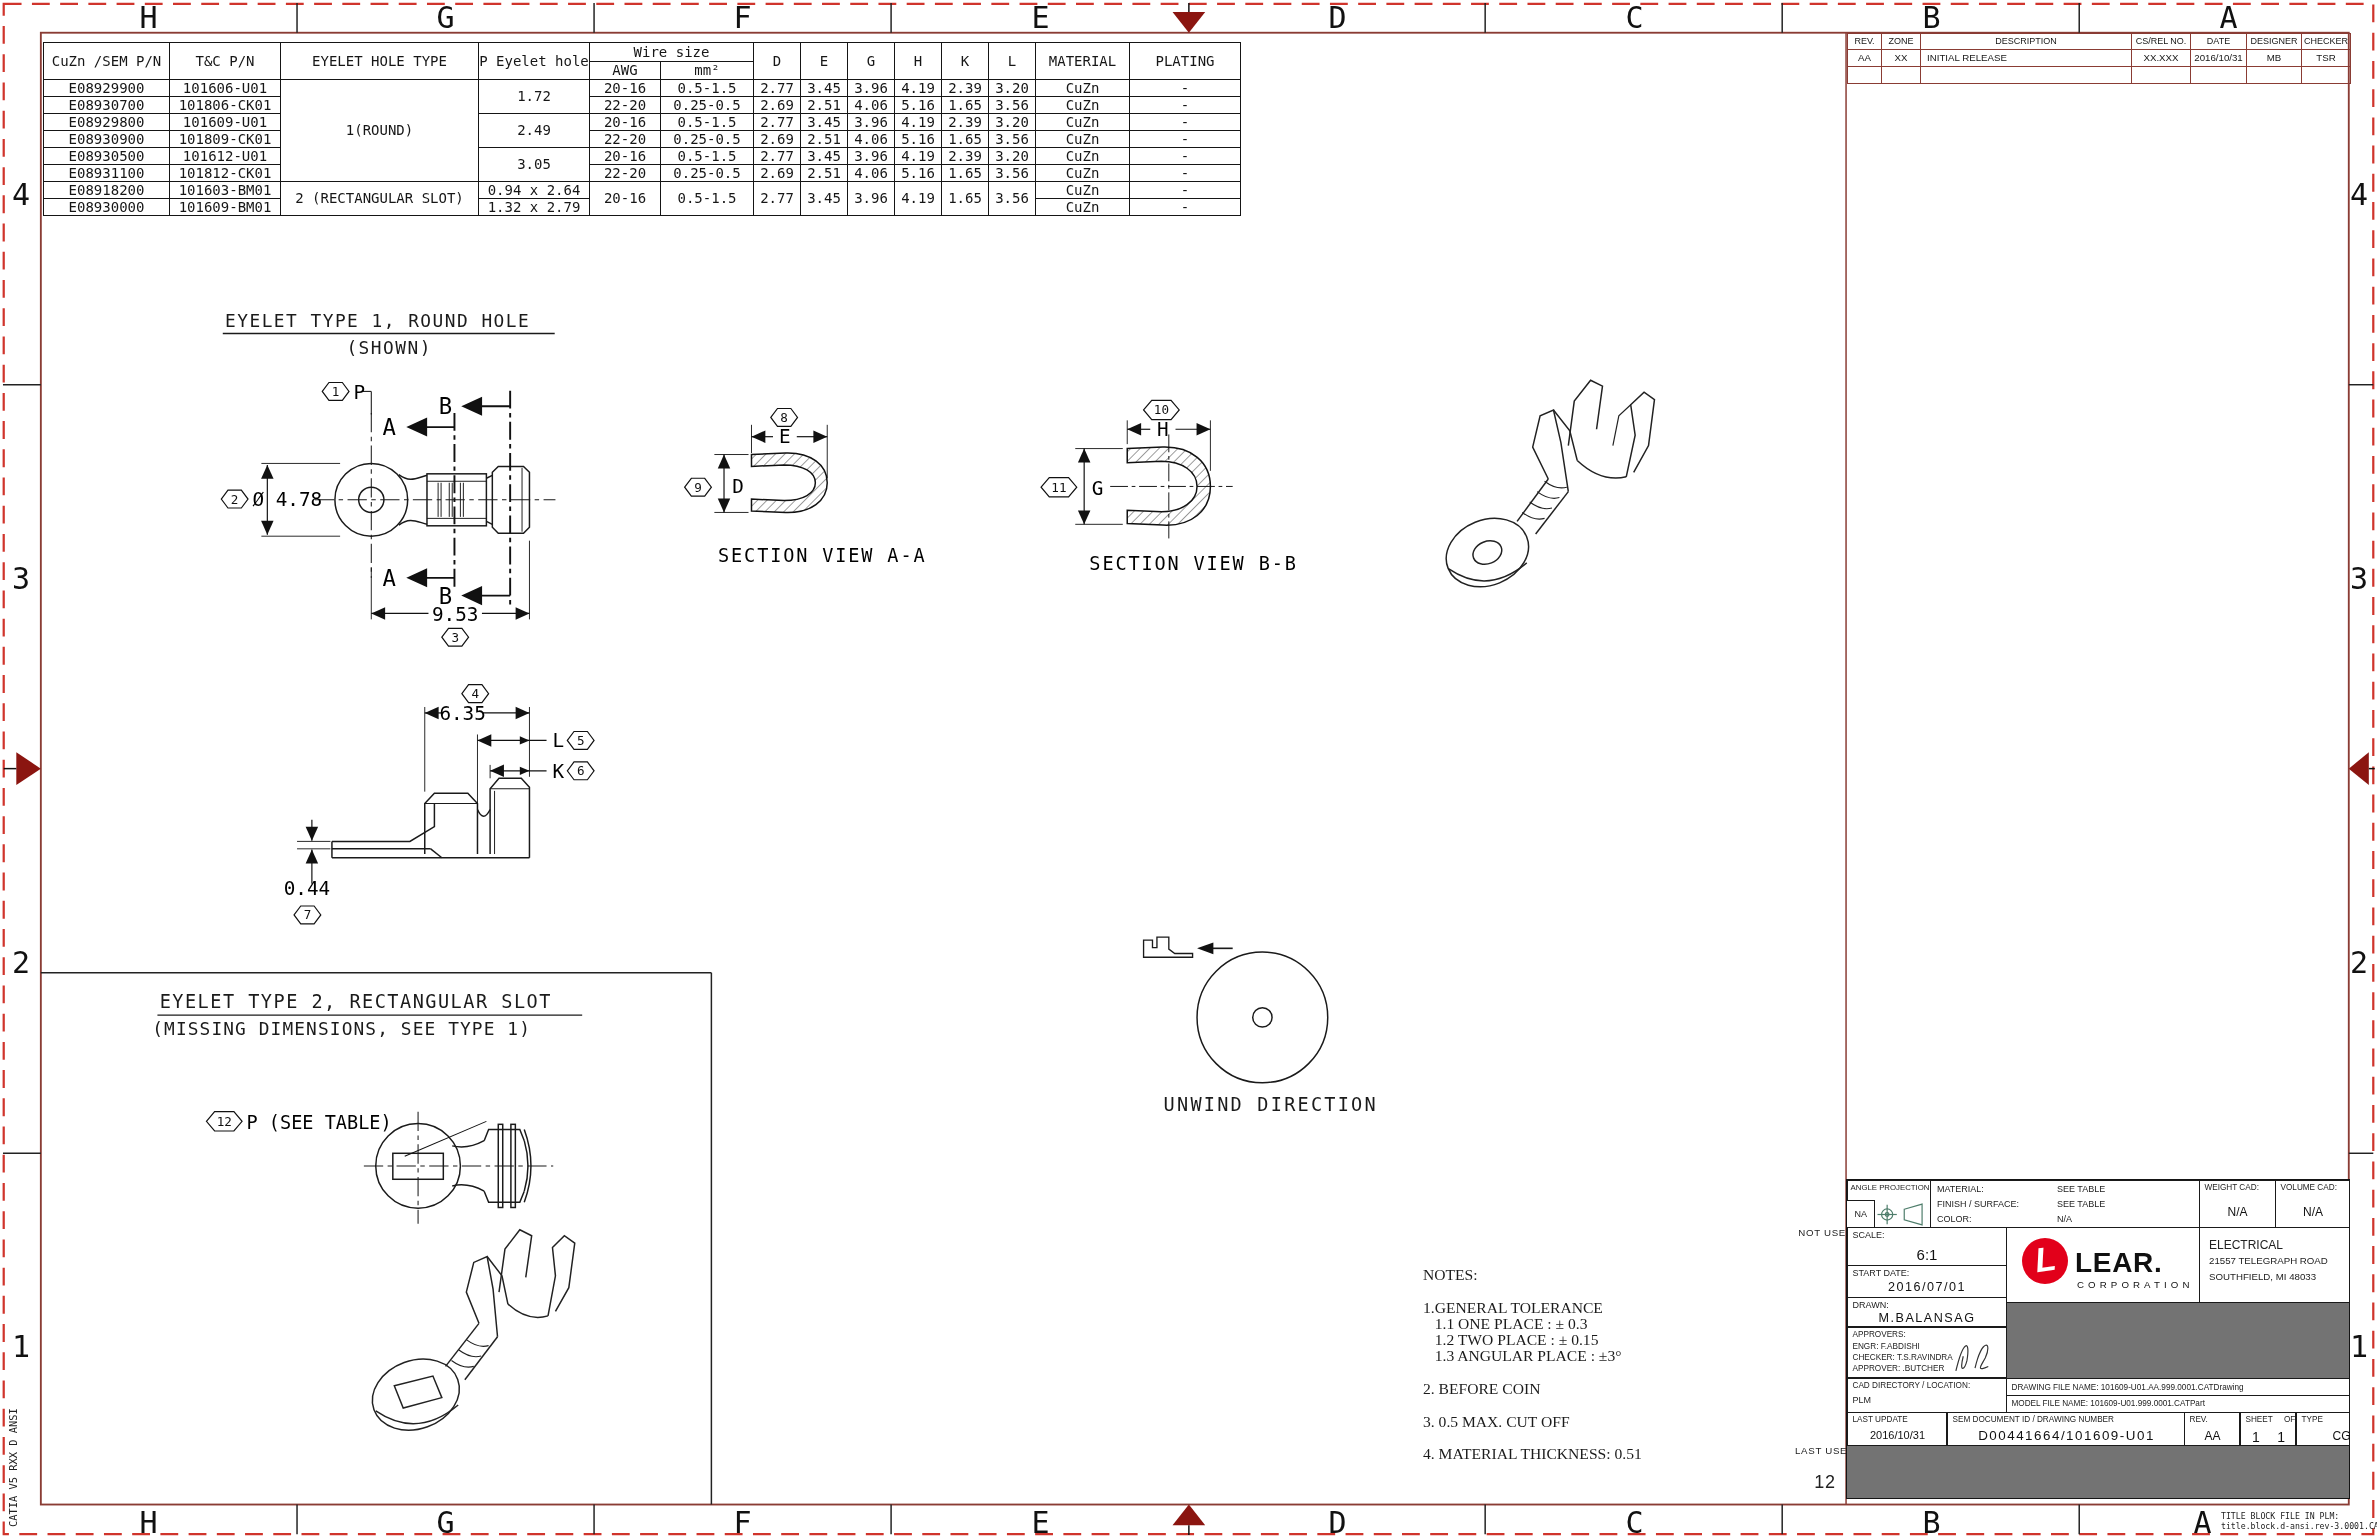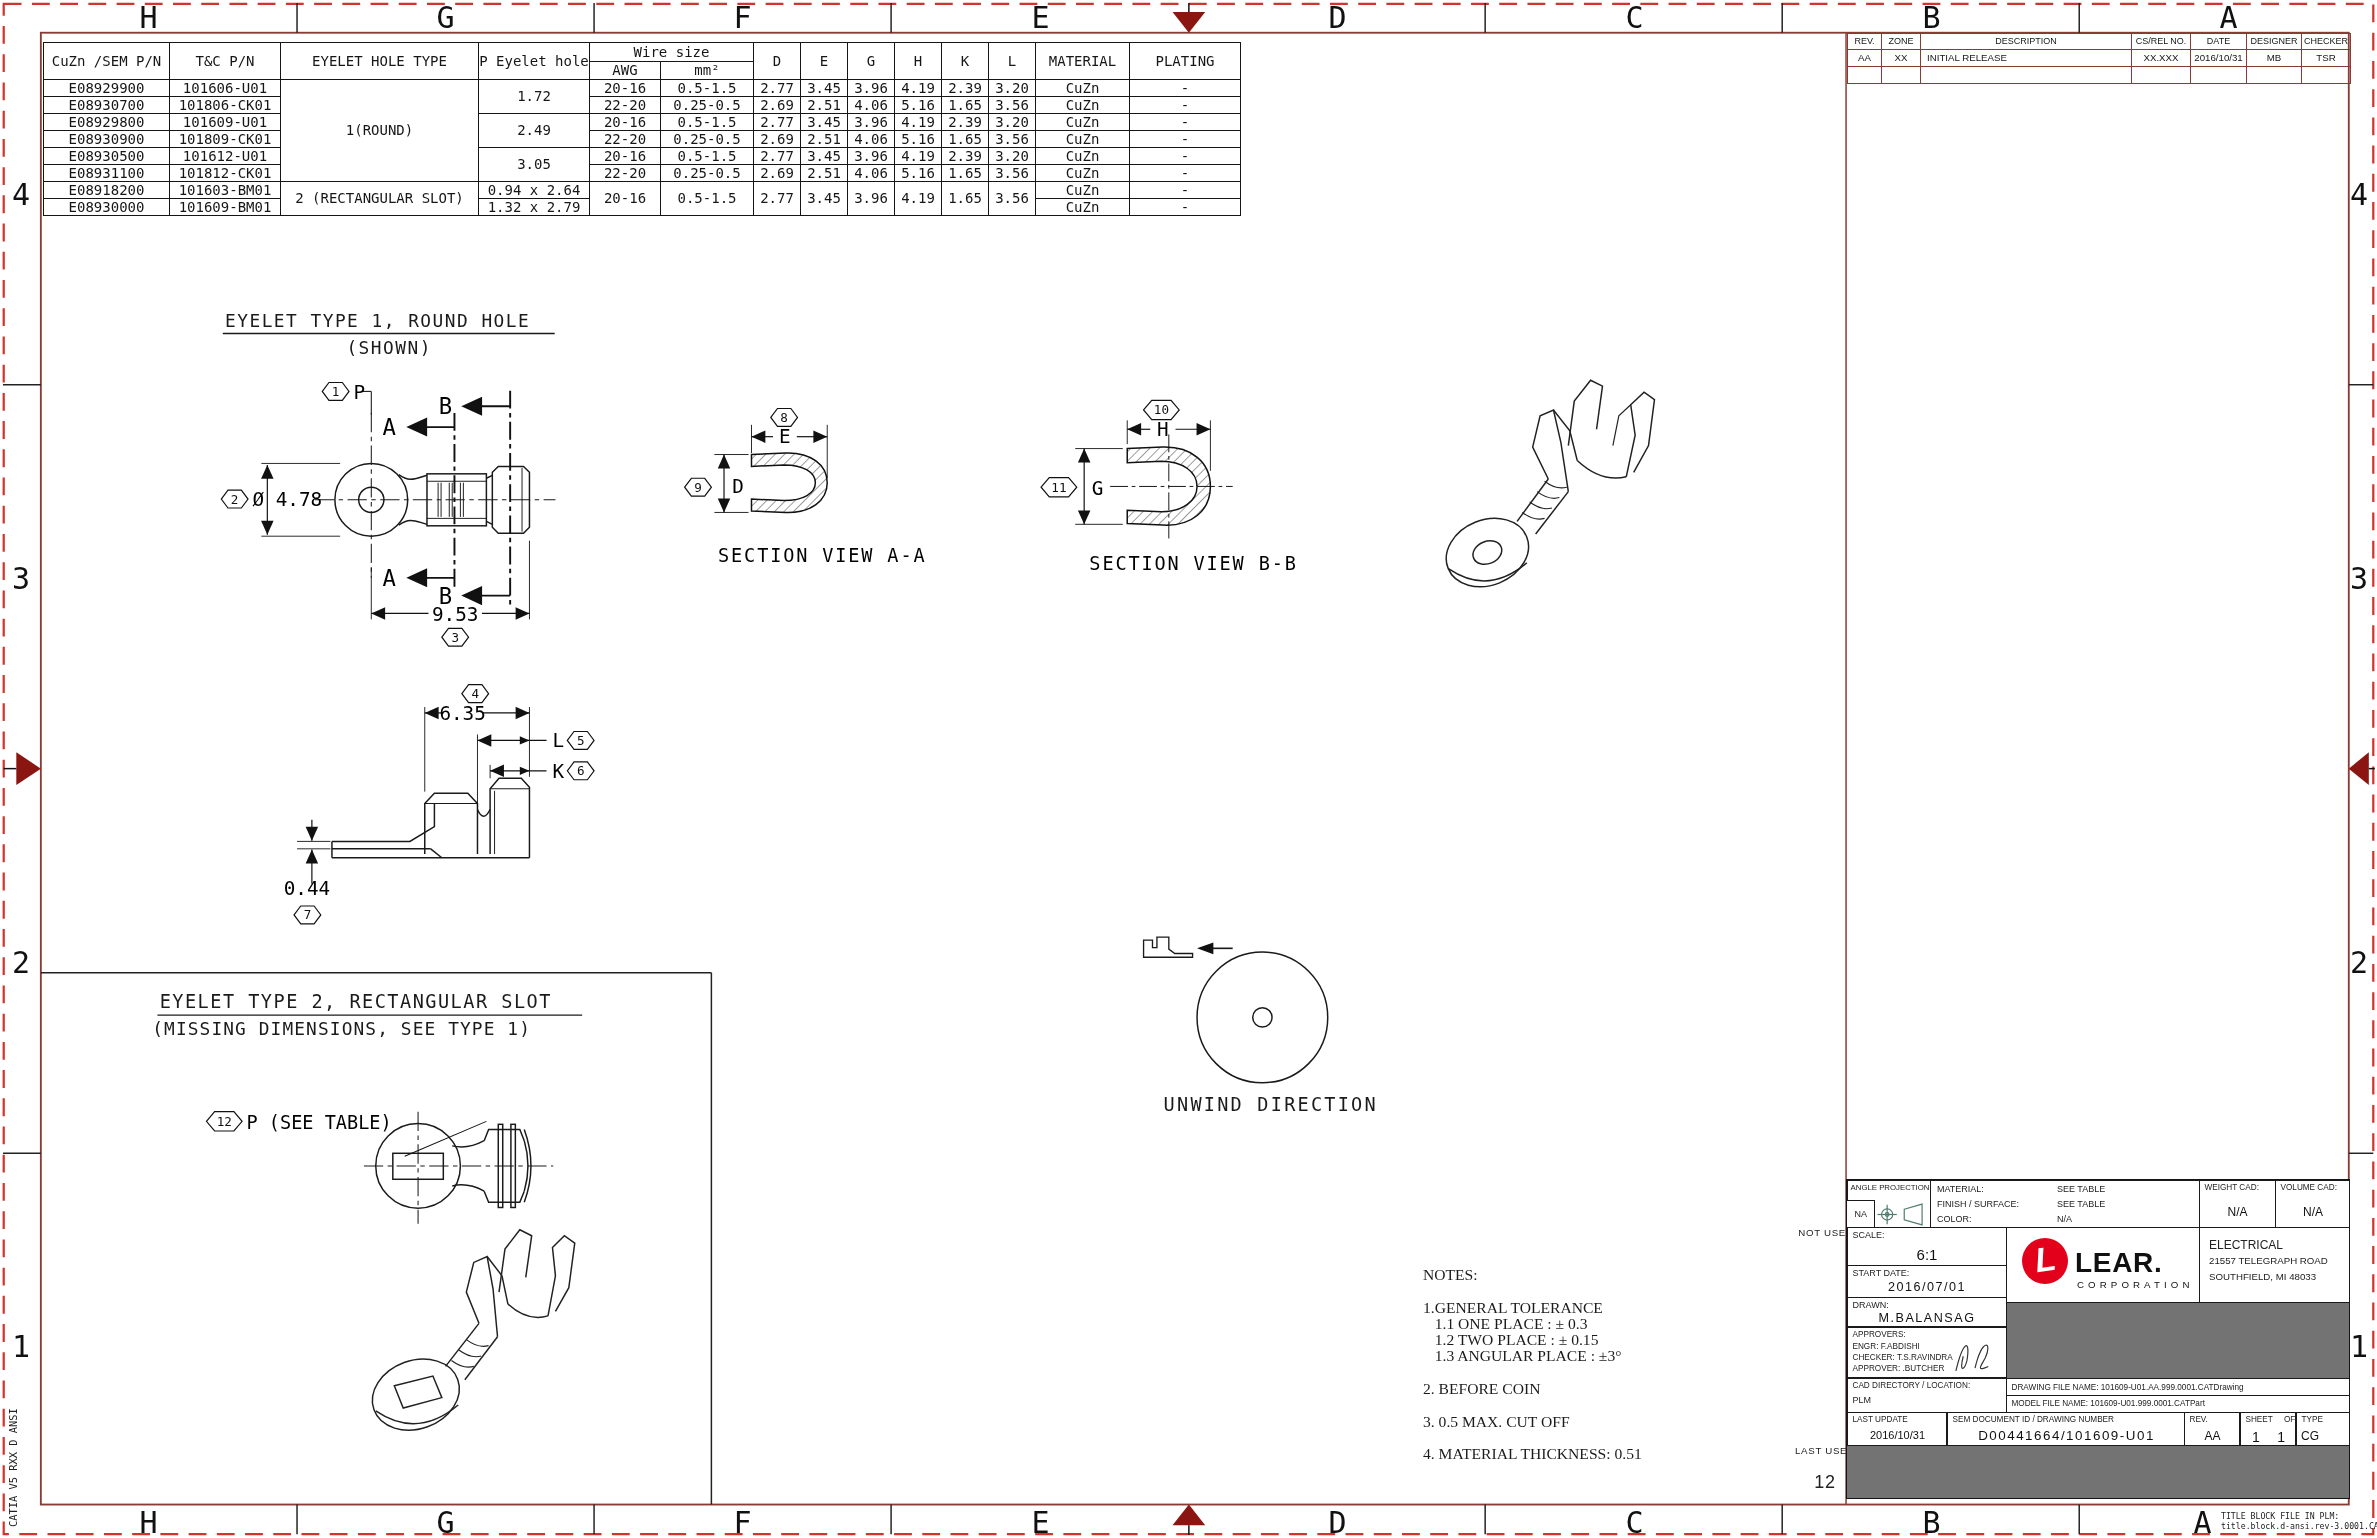--- a/index.html
+++ b/index.html
@@ -687,19 +687,19 @@
       <span>SHEET</span>
       <span style="margin-left:9px">OF</span>
     </div>
     <div class="val" style="left:0;top:15.6px;width:55px;text-align:center;font-size:14px">
       <span>1</span>
       <span style="margin-left:13.4px">1</span>
     </div>
   </div>
   <div class="c" style="left:449px;top:232px;width:54px;height:34px">
     <div class="lbl" style="left:4.5px;top:2.2px">TYPE</div>
-    <div class="val" style="left:4px;top:15.6px;width:53px;font-size:12px">CG</div>
+    <div class="val" style="left:18px;top:15.6px;width:53px;text-align:center;font-size:12px">CG</div>
   </div>
 
 </div>
 
 </div>
 
 
 </body></html>

